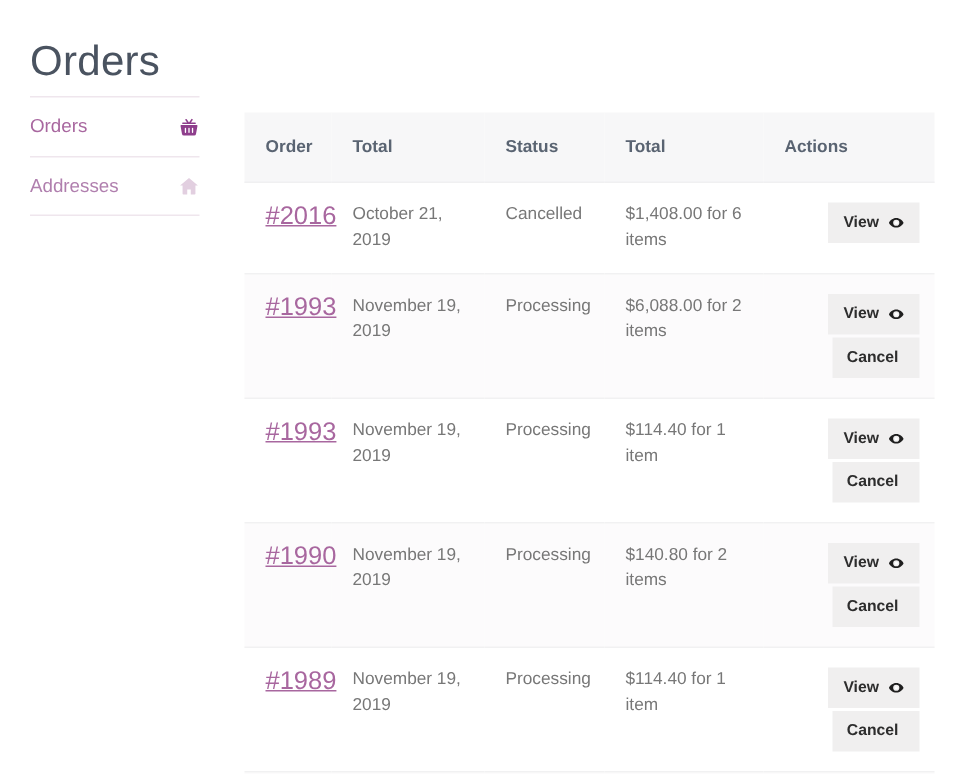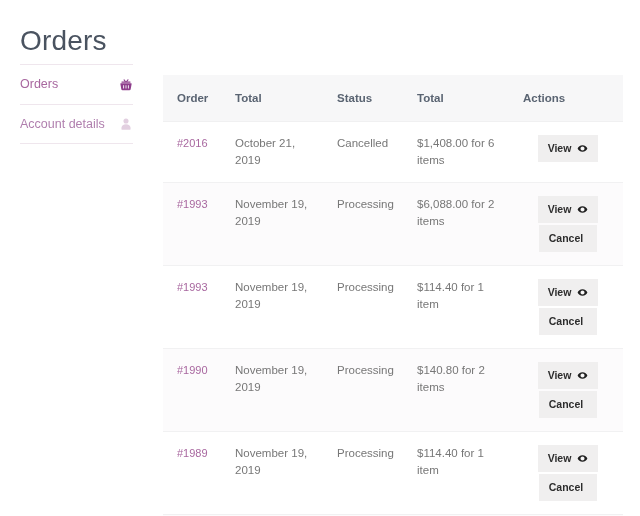--- a/index.html
+++ b/index.html
@@ -120,22 +120,23 @@
   }
   .orders-table tbody tr:nth-child(odd) {
     background: #ffffff;
   }
   .orders-table tbody td {
     color: #777777;
     line-height: 17px;
   }
   .order-link {
     color: #a8679f;
+    text-decoration: underline;
     cursor: pointer;
-    font-size: 11px;
+    font-size: 17px;
   }
   .cell-actions {
     padding-left: 10px;
     padding-right: 8px;
     padding-top: 10px;
   }
   .btn {
     display: inline-flex;
     align-items: center;
     gap: 6px;
@@ -160,46 +161,45 @@
     height: 11px;
     display: inline-flex;
     align-items: center;
     justify-content: center;
     color: #1f1f1f;
   }
   .eye-icon svg { display: block; }
   .actions-stack {
     display: flex;
     flex-direction: column;
-    align-items: center;
+    align-items: flex-end;
   }
 </style>
 </head>
 <body>
 
 <div class="page">
 
   <div class="page-title">Orders</div>
 
   <nav class="sidebar">
       <div class="nav-item active">
         <span class="nav-label">Orders</span>
         <span class="nav-icon">
           <svg viewBox="0 0 16 16" width="14" height="14" fill="currentColor">
             <path d="M5.45 1.6a.6.6 0 0 1 .84.14L8 4.1l1.71-2.36a.6.6 0 1 1 .97.7L9.47 4.1h3.2a.6.6 0 0 1 0 1.2H3.33a.6.6 0 0 1 0-1.2h3.2L5.31 2.44a.6.6 0 0 1 .14-.84Z"></path>
             <path d="M2.1 6.1h11.8a.55.55 0 0 1 .54.67l-1.1 6.1a1.5 1.5 0 0 1-1.47 1.23H4.13a1.5 1.5 0 0 1-1.47-1.23l-1.1-6.1a.55.55 0 0 1 .54-.67Zm3.2 2a.5.5 0 0 0-.5.5v3a.5.5 0 0 0 1 0v-3a.5.5 0 0 0-.5-.5Zm2.7 0a.5.5 0 0 0-.5.5v3a.5.5 0 0 0 1 0v-3a.5.5 0 0 0-.5-.5Zm2.7 0a.5.5 0 0 0-.5.5v3a.5.5 0 0 0 1 0v-3a.5.5 0 0 0-.5-.5Z"></path>
           </svg>
         </span>
       </div>
       <div class="nav-item">
-        <span class="nav-label">Account details</span>
+        <span class="nav-label">Addresses</span>
         <span class="nav-icon">
           <svg viewBox="0 0 16 16" width="14" height="14" fill="currentColor">
-            <circle cx="8" cy="4.6" r="2.9"></circle>
-            <path d="M8 8.4c-2.9 0-5.2 1.8-5.2 4v1.6c0 .3.25.55.55.55h9.3c.3 0 .55-.25.55-.55V12.4c0-2.2-2.3-4-5.2-4Z"></path>
+            <path d="M8 1.9 1.2 7.6h1.9v6.3c0 .3.24.55.55.55h3V10.6h2.7v3.85h3c.3 0 .55-.25.55-.55V7.6h1.9L8 1.9Z"></path>
           </svg>
         </span>
       </div>
     </nav>
 
   <table class="orders-table">
     <colgroup>
       <col class="col-order">
       <col class="col-date">
       <col class="col-status">

